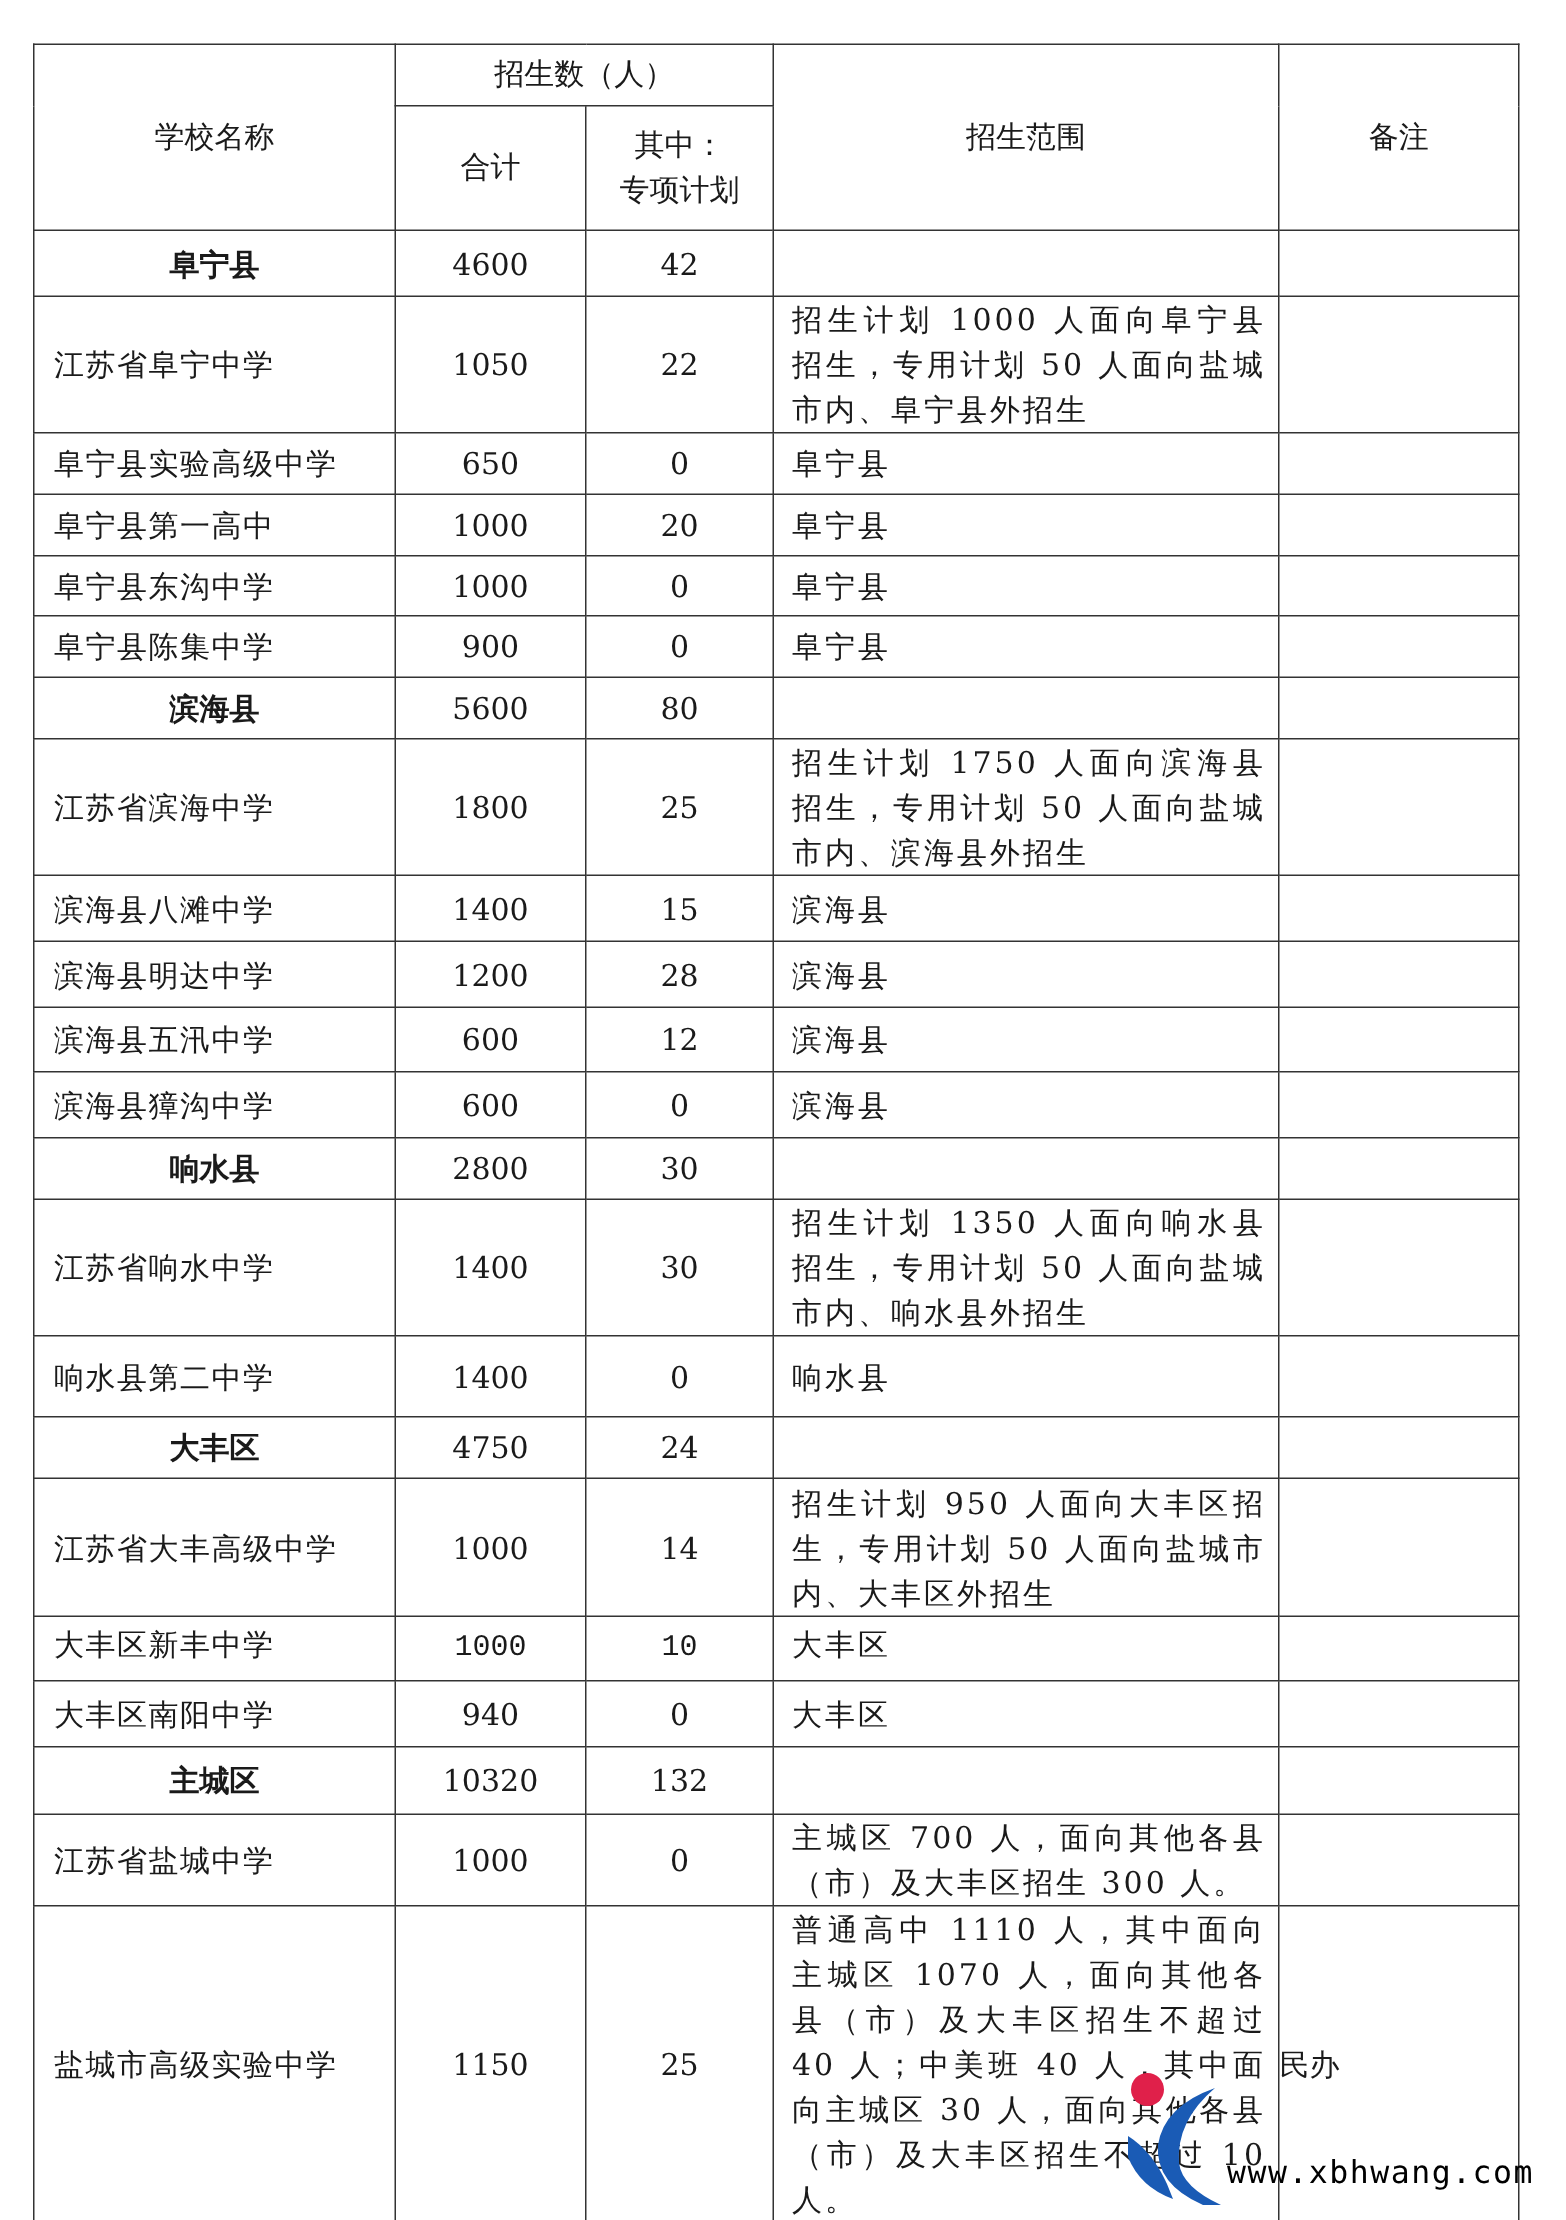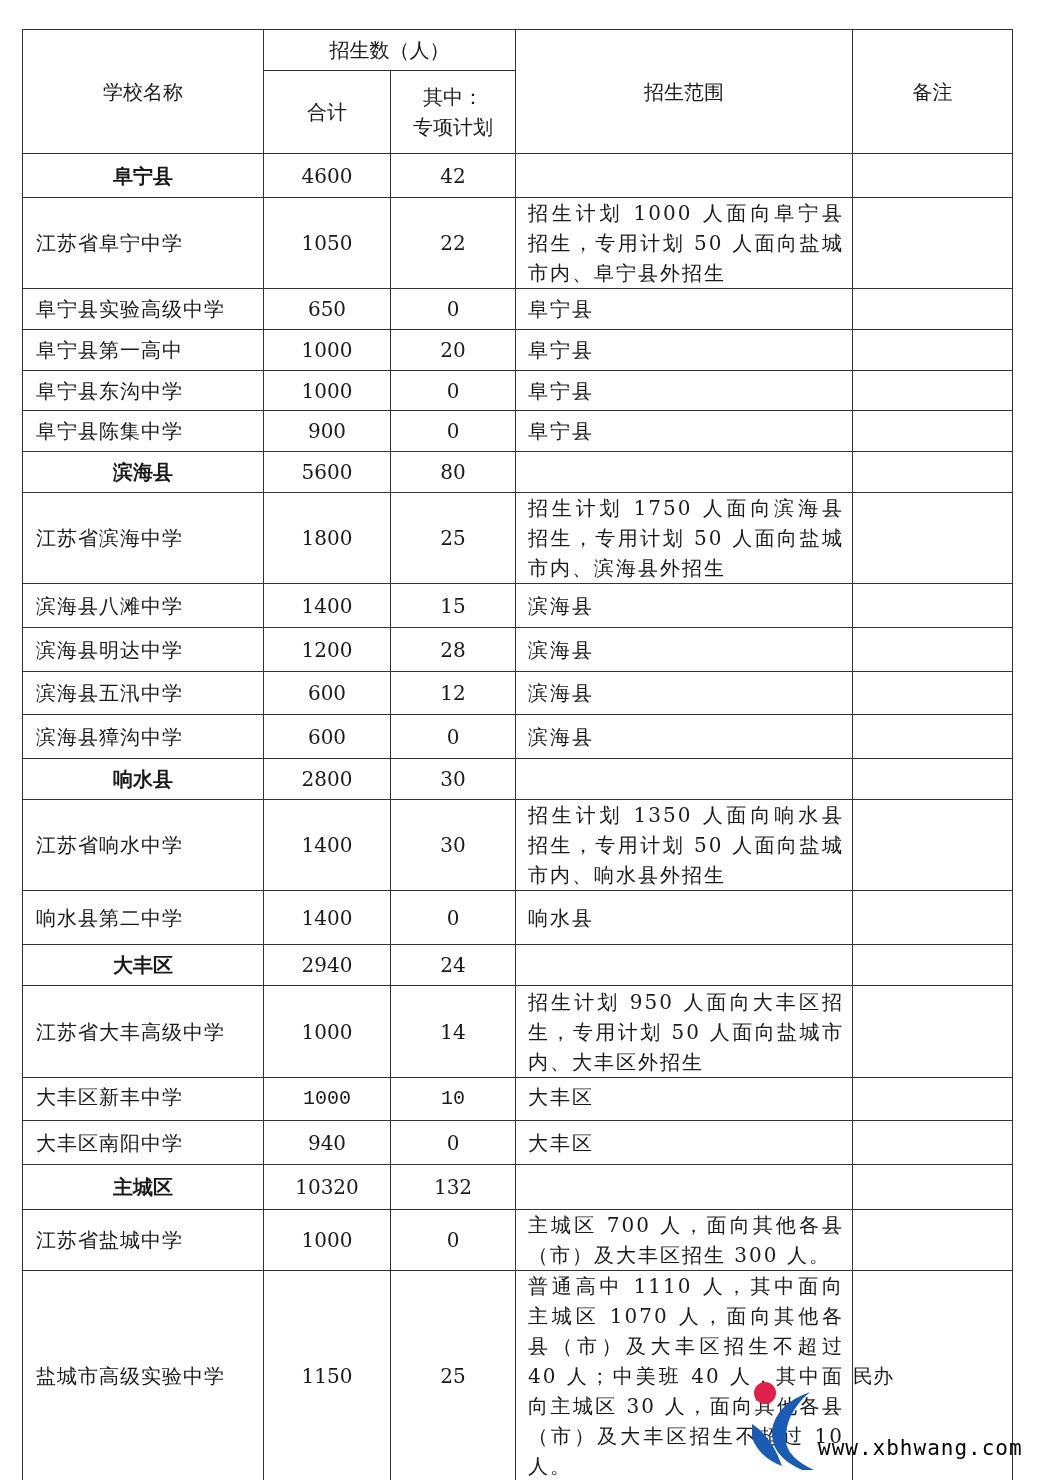--- a/index.html
+++ b/index.html
@@ -158,21 +158,21 @@
       </tr>
       <tr style="height: 54px;">
         <td class="name">响水县第二中学</td>
         <td class="num">1400</td>
         <td class="num">0</td>
         <td class="scope">响水县</td>
         <td class="note"></td>
       </tr>
       <tr style="height: 41px;">
         <td class="county">大丰区</td>
-        <td class="num">2940</td>
+        <td class="num">4750</td>
         <td class="num">24</td>
         <td class="scope"></td>
         <td class="note"></td>
       </tr>
       <tr style="height: 92px;">
         <td class="name">江苏省大丰高级中学</td>
         <td class="num">1000</td>
         <td class="num">14</td>
         <td class="scope">招生计划 950 人面向大丰区招生，专用计划 50 人面向盐城市内、大丰区外招生</td>
         <td class="note"></td>

